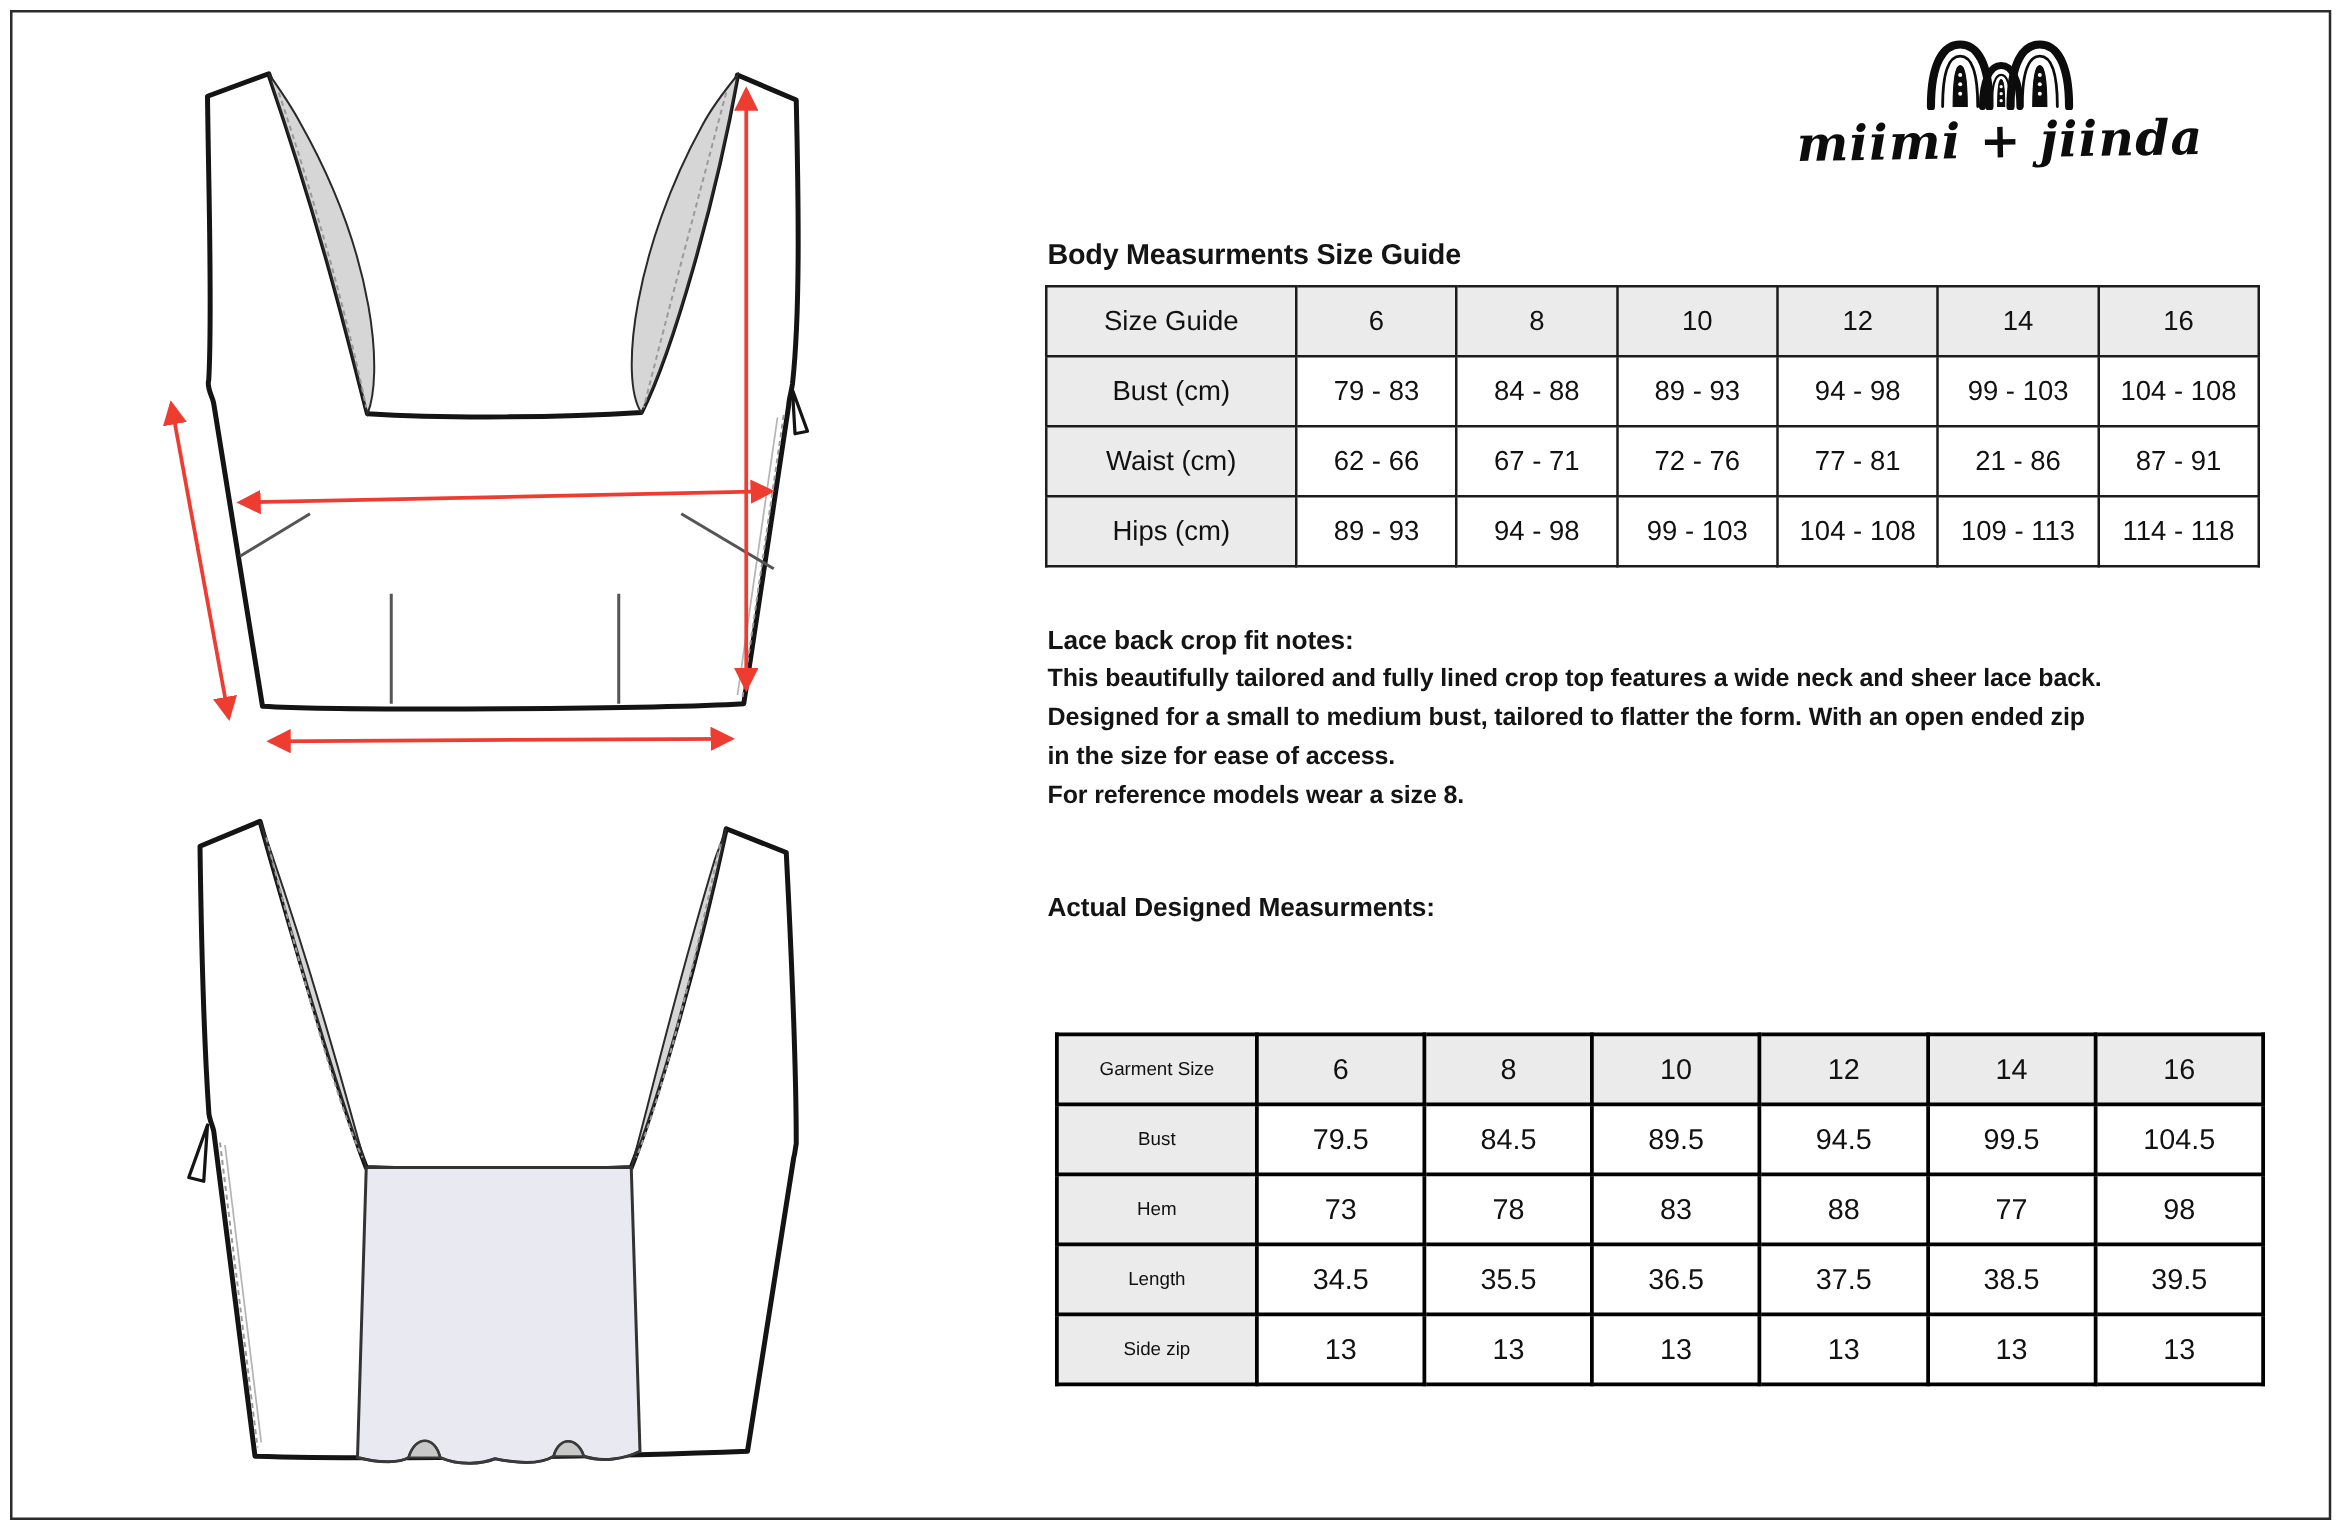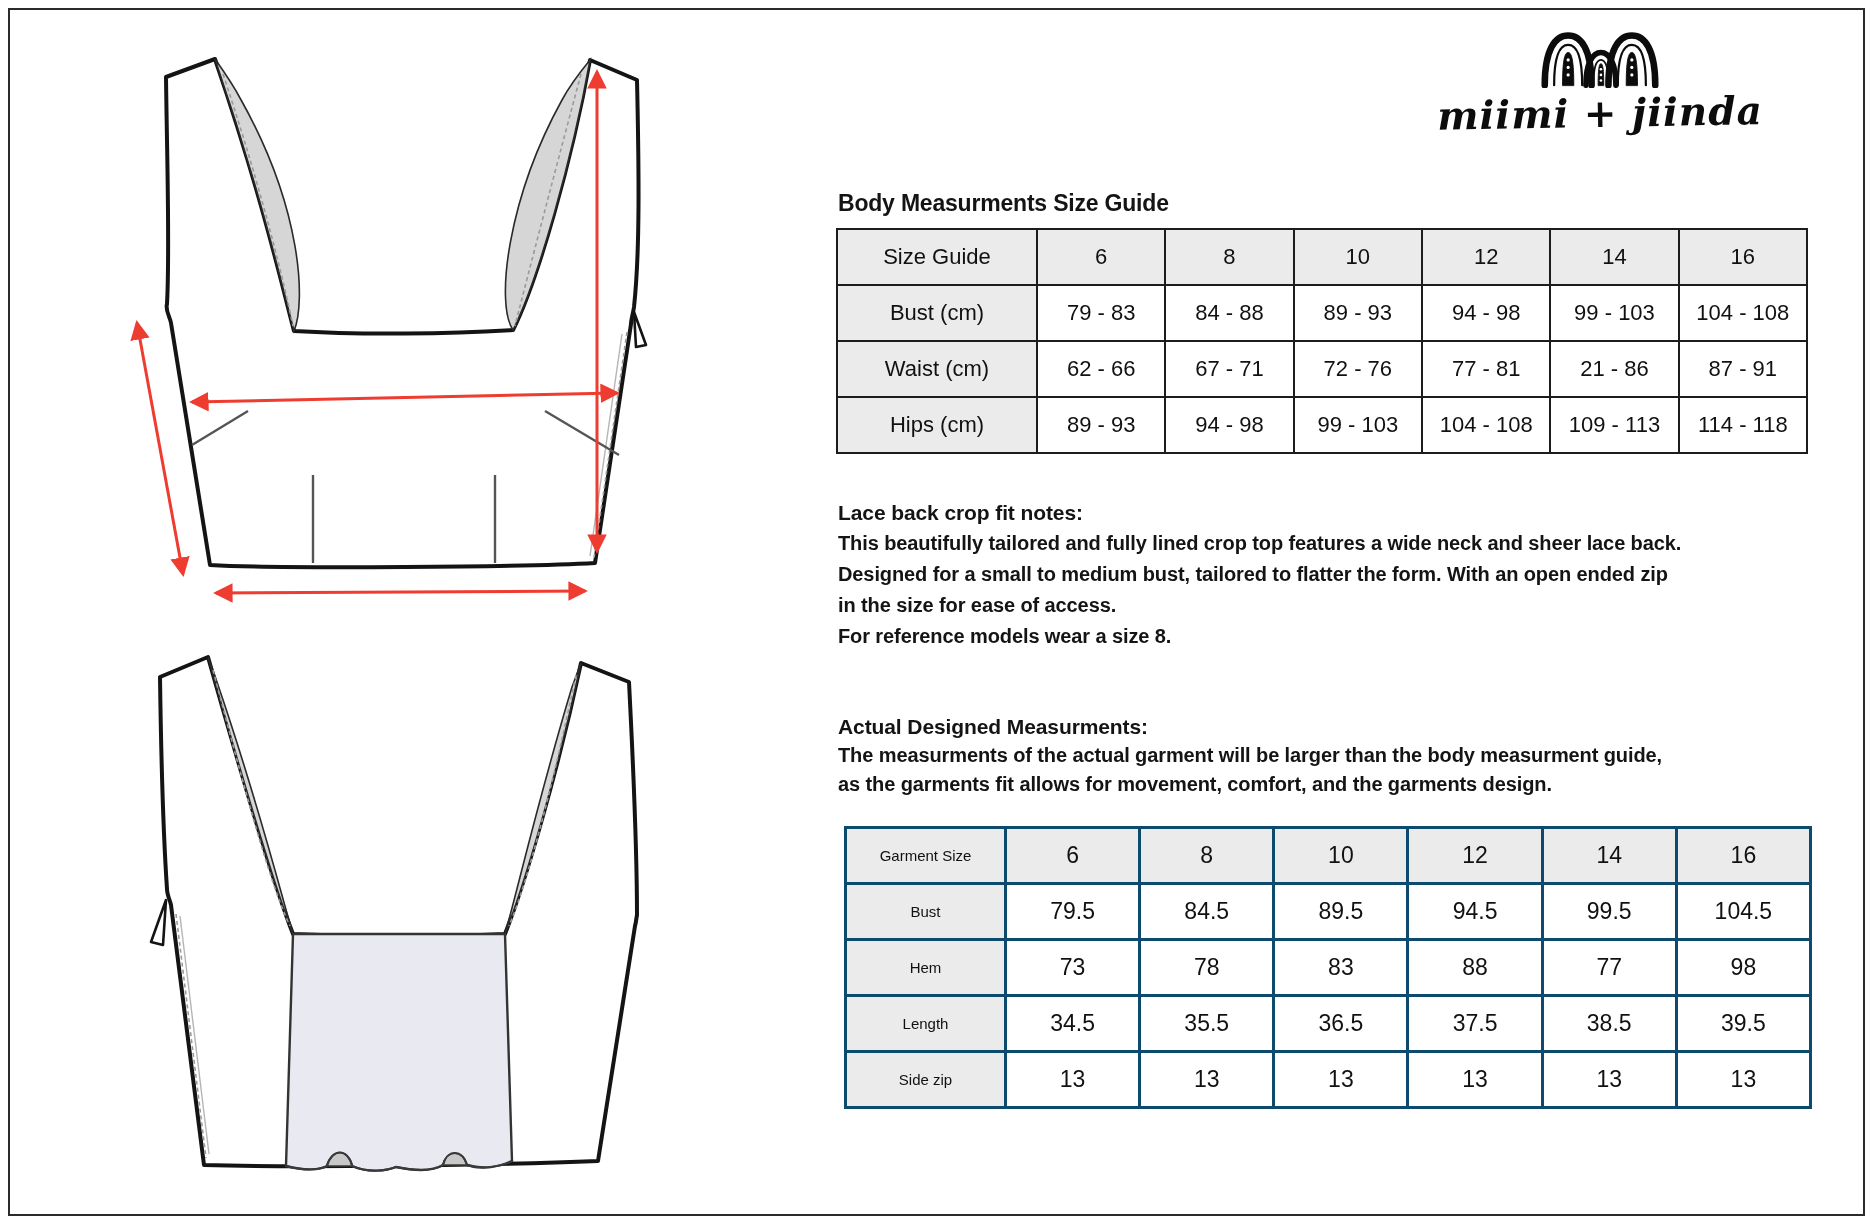--- a/index.html
+++ b/index.html
@@ -23,21 +23,21 @@
   #garment-notes{top:712px;line-height:29px;}
 
   
   table{border-collapse:collapse;table-layout:fixed;position:absolute;background:#fff;}
   th,td{text-align:center;vertical-align:middle;font-weight:normal;color:#111;}
   #body-table{left:836px;top:228px;width:972px;font-size:22px;}
   #body-table th,#body-table td{border:2px solid #1c1c1c;height:56px;}
   #body-table thead th{background:var(--header-bg);}
   #body-table .rowlabel{background:var(--header-bg);width:200px;}
   #garment-table{left:844px;top:826px;width:968px;font-size:23px;}
-  #garment-table th,#garment-table td{border:3px solid #0c4a6e;height:56px;}
+  #garment-table th,#garment-table td{border:3px solid #000000;height:56px;}
   #garment-table thead th{background:var(--header-bg);}
   #garment-table .rowlabel{background:var(--header-bg);width:160px;font-size:15px;}
 
   
   #logo{position:absolute;left:1380px;top:30px;width:440px;text-align:center;font-weight:bold;}
   #logo svg{display:block;margin:0 auto;}
   #wordmark{font-family:"DejaVu Serif",serif;font-style:italic;font-size:39px;letter-spacing:1px;color:#0c0c0c;margin-top:2px;transform:rotate(-1deg);}
 
   
   .sketch{position:absolute;}
@@ -220,24 +220,20 @@
     <div>
         <div>This beautifully tailored and fully lined crop top features a wide neck and sheer lace back.</div>
         <div>Designed for a small to medium bust, tailored to flatter the form. With an open ended zip</div>
         <div>in the size for ease of access.</div>
         <div>For reference models wear a size 8.</div>
       </div>
   </div>
 
   <div id="garment-notes" class="notes">
     <div class="head">Actual Designed Measurments:</div>
-    <div>
-        <div>The measurments of the actual garment will be larger than the body measurment guide,</div>
-        <div>as the garments fit allows for movement, comfort, and the garments design.</div>
-      </div>
   </div>
   <table id="garment-table">
       <thead>
         <tr>
           <th class="rowlabel">Garment Size</th>
           <th>6</th>
           <th>8</th>
           <th>10</th>
           <th>12</th>
           <th>14</th>

